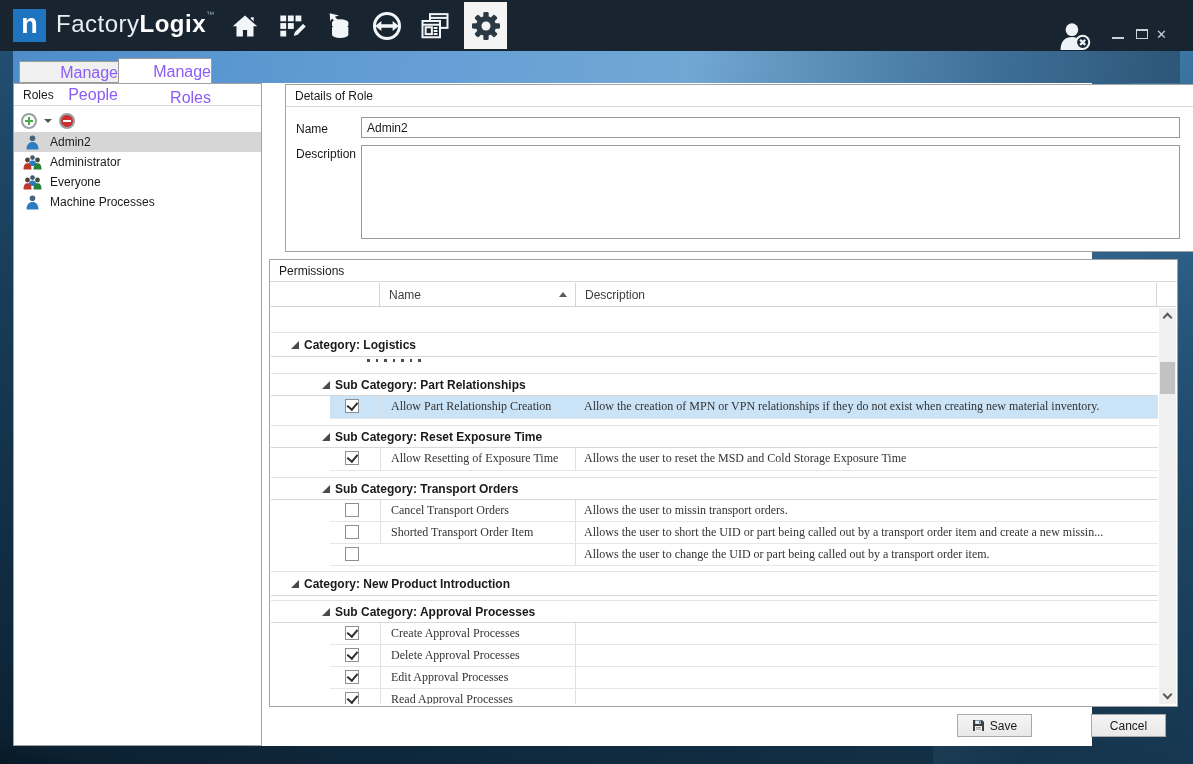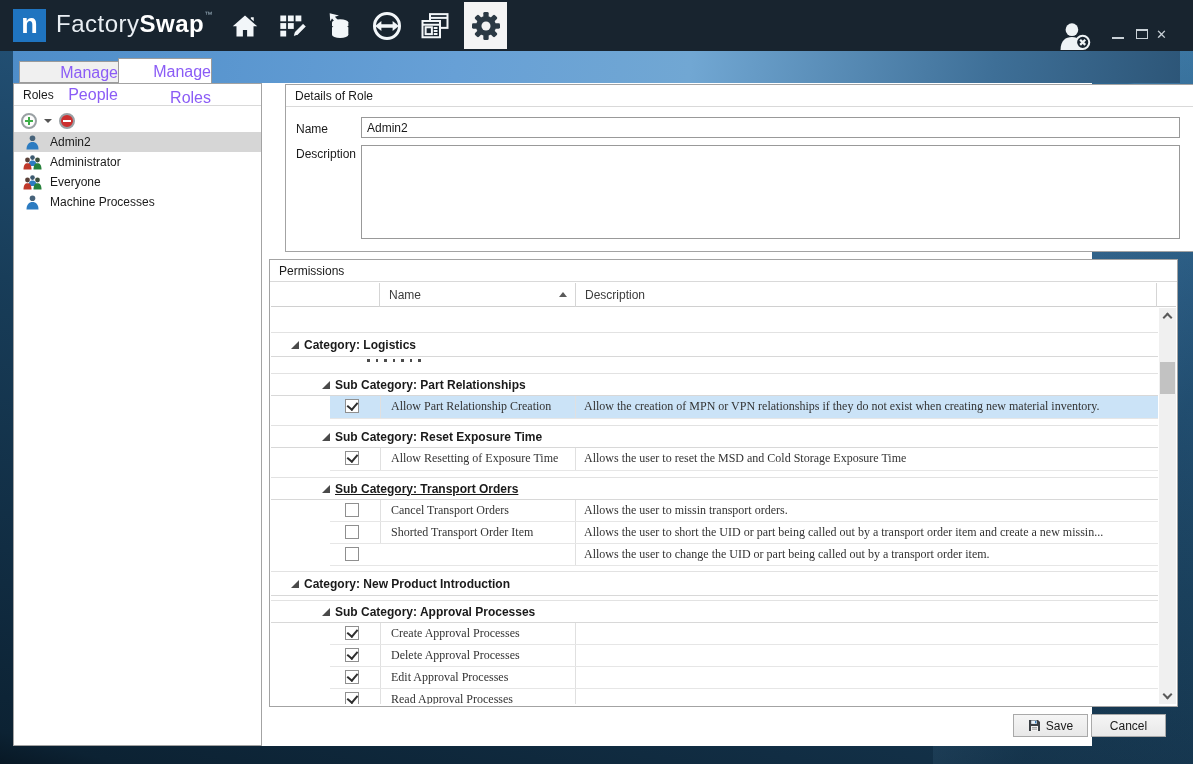--- a/index.html
+++ b/index.html
@@ -82,30 +82,30 @@
     border:solid #2e2e2e; border-width:0 2px 2px 0; transform:rotate(40deg); }
   
   .vscroll { position:absolute; top:48px; bottom:2px; right:1px; width:17px; background:#f0f0f0; }
   .vthumb { position:absolute; left:1px; top:54px; width:15px; height:32px; background:#c2c2c2; cursor:pointer; }
   .chev { position:absolute; left:5px; width:7px; height:7px; border:solid #5a5a5a; border-width:0 2px 2px 0; cursor:pointer; }
   .chev-up { top:6px; transform:rotate(-135deg); } .chev-down { bottom:6px; transform:rotate(45deg); }
   
   .btn { position:absolute; top:631px; width:75px; height:23px; background:linear-gradient(#f5f5f5,#e8e8e8);
     border:1px solid #a9a9a9; font-size:12px; color:#1a1a1a; display:flex; align-items:center; justify-content:center; gap:5px;
     font-family:"Liberation Sans",sans-serif; cursor:pointer; }
-  .btn-save { left:1000px; } .btn-cancel { left:1078px; }
+  .btn-save { left:944px; } .btn-cancel { left:1078px; }
 </style>
 </head>
 <body>
 
 <div class="window">
 
   <div class="titlebar">
     <div class="logo-square"><span>n</span></div>
-    <div class="brand"><span class="b1">Factory</span><span class="b2">Swap</span><span class="tm">™</span></div>
+    <div class="brand"><span class="b1">Factory</span><span class="b2">Logix</span><span class="tm">™</span></div>
 
     <div class="nav-icon" style="left:228px;">
       <svg width="28" height="28" viewBox="0 0 24 24">
           <path d="M12 3 L22.5 12.2 H19.3 V21 H13.8 V15.5 H10.2 V21 H4.7 V12.2 H1.5 Z M17 4.5 h2.5 v3.5 l-2.5 -2.2 Z" fill="#f2f6f9"></path>
         </svg>
     </div>
     <div class="nav-icon" style="left:275px;">
       <svg width="28" height="28" viewBox="0 0 24 24">
         <g fill="#f2f6f9">
           <rect x="2" y="3" width="5" height="5"></rect>
@@ -276,21 +276,21 @@
           </div>
           <div class="row-sub" style="margin-top: 6px;">
             <span class="expander"></span>
             <span>Sub Category: Reset Exposure Time</span>
           </div>
           <div class="row-perm" style="height: 23px;">
             <div class="checkbox checked"></div>
             <div class="cell-name">Allow Resetting of Exposure Time</div>
             <div class="cell-desc">Allows the user to reset the MSD and Cold Storage Exposure Time</div>
           </div>
-          <div class="row-sub" style="margin-top: 6px; text-decoration: underline;">
+          <div class="row-sub" style="margin-top: 6px;">
             <span class="expander"></span>
             <span>Sub Category: Transport Orders</span>
           </div>
           <div class="row-perm">
             <div class="checkbox"></div>
             <div class="cell-name">Cancel Transport Orders</div>
             <div class="cell-desc">Allows the user to missin transport orders.</div>
           </div>
           <div class="row-perm">
             <div class="checkbox"></div>

